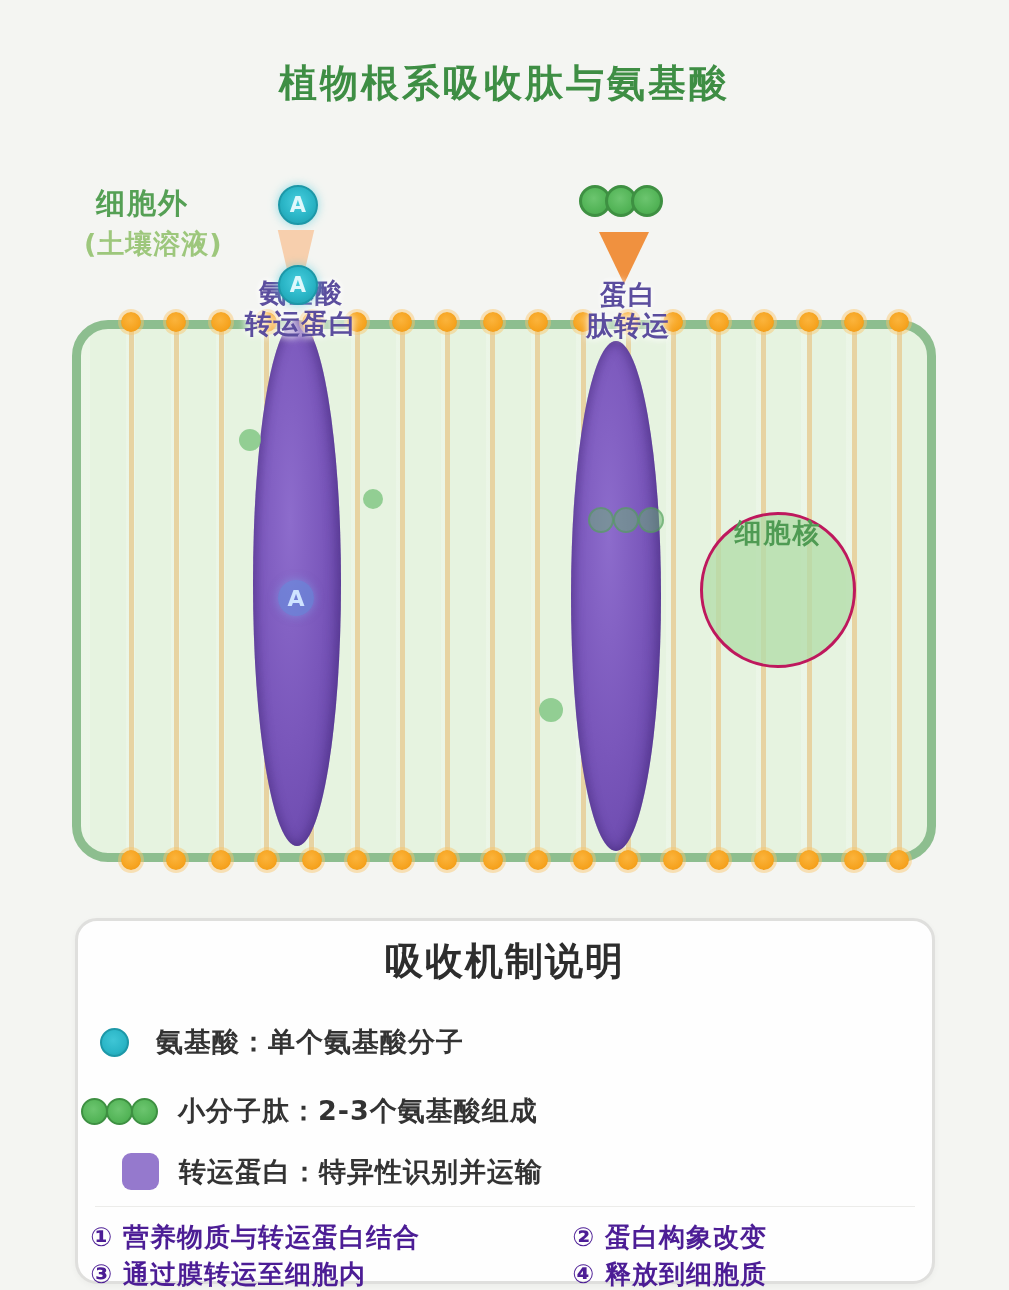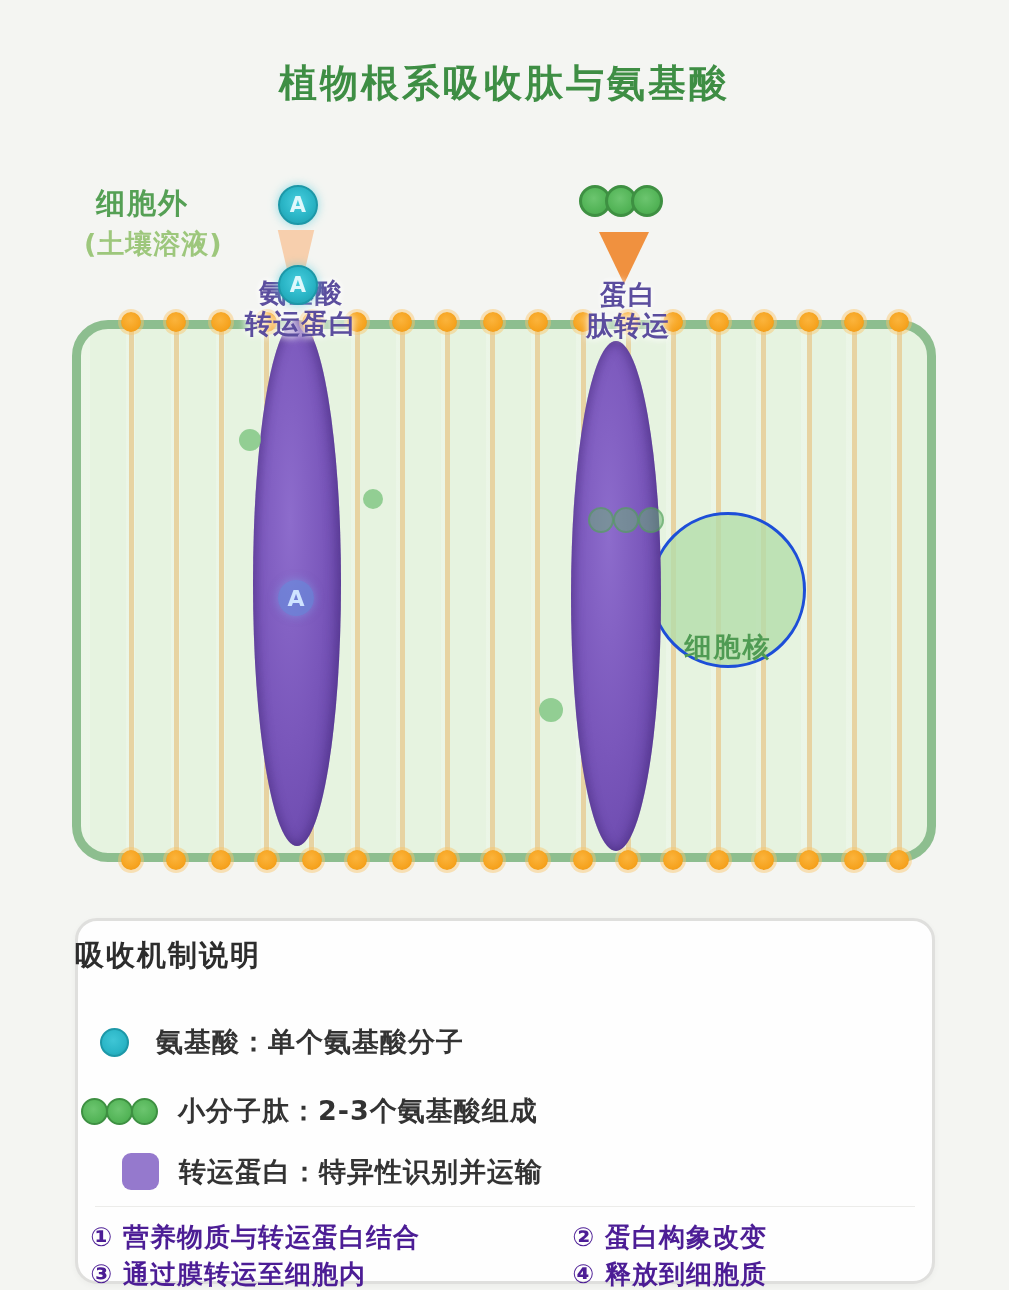--- a/index.html
+++ b/index.html
@@ -87,38 +87,38 @@
     box-shadow:0 0 10px rgba(120,170,240,.5);
   }
   .faded-peptide{
     position:absolute;border-radius:50%;
     background:rgba(104,180,110,.5);border:2px solid rgba(70,150,80,.45);
     box-sizing:border-box;z-index:14;
   }
 
   
   .nucleus{
-    left:650px;top:512px;width:156px;height:156px;border-radius:50%;
-    background:rgba(178,221,169,.78);border:3px solid #1d4ed8;box-sizing:border-box;
-    display:flex;align-items:flex-end;justify-content:center;z-index:6;
+    left:700px;top:512px;width:156px;height:156px;border-radius:50%;
+    background:rgba(178,221,169,.78);border:3px solid #be185d;box-sizing:border-box;
+    display:flex;align-items:flex-start;justify-content:center;z-index:6;
   }
   .nucleus-label{font-size:27px;font-weight:800;color:#4f9b53;letter-spacing:2px;}
   .molecule{
     position:absolute;border-radius:50%;background:rgba(130,199,133,.85);z-index:10;
   }
 
   
   .legend-card{
     left:75px;top:918px;width:860px;height:366px;box-sizing:border-box;
     background:#fefefe;border:3px solid #dfdfdd;border-radius:22px;
     box-shadow:0 2px 6px rgba(0,0,0,.04);z-index:2;
   }
   .legend-title{
-    left:75px;top:936px;width:860px;text-align:left;
-    font-size:29px;font-weight:800;color:#2d2d2d;letter-spacing:2px;z-index:3;
+    left:75px;top:936px;width:860px;text-align:center;
+    font-size:38px;font-weight:800;color:#2d2d2d;letter-spacing:2px;z-index:3;
   }
   .legend-row{display:flex;align-items:center;z-index:3;}
   .legend-text{font-size:27px;font-weight:600;color:#333;letter-spacing:1px;}
   .legend-amino{
     width:29px;height:29px;border-radius:50%;flex:0 0 auto;
     background:radial-gradient(circle at 45% 40%,#3fc6d6 0%,#2ab5c6 60%,#1d9aaa 100%);
     border:2px solid #1d98a8;box-sizing:border-box;margin-right:16px;
   }
   .legend-pep{
     width:27px;height:27px;border-radius:50%;flex:0 0 auto;

